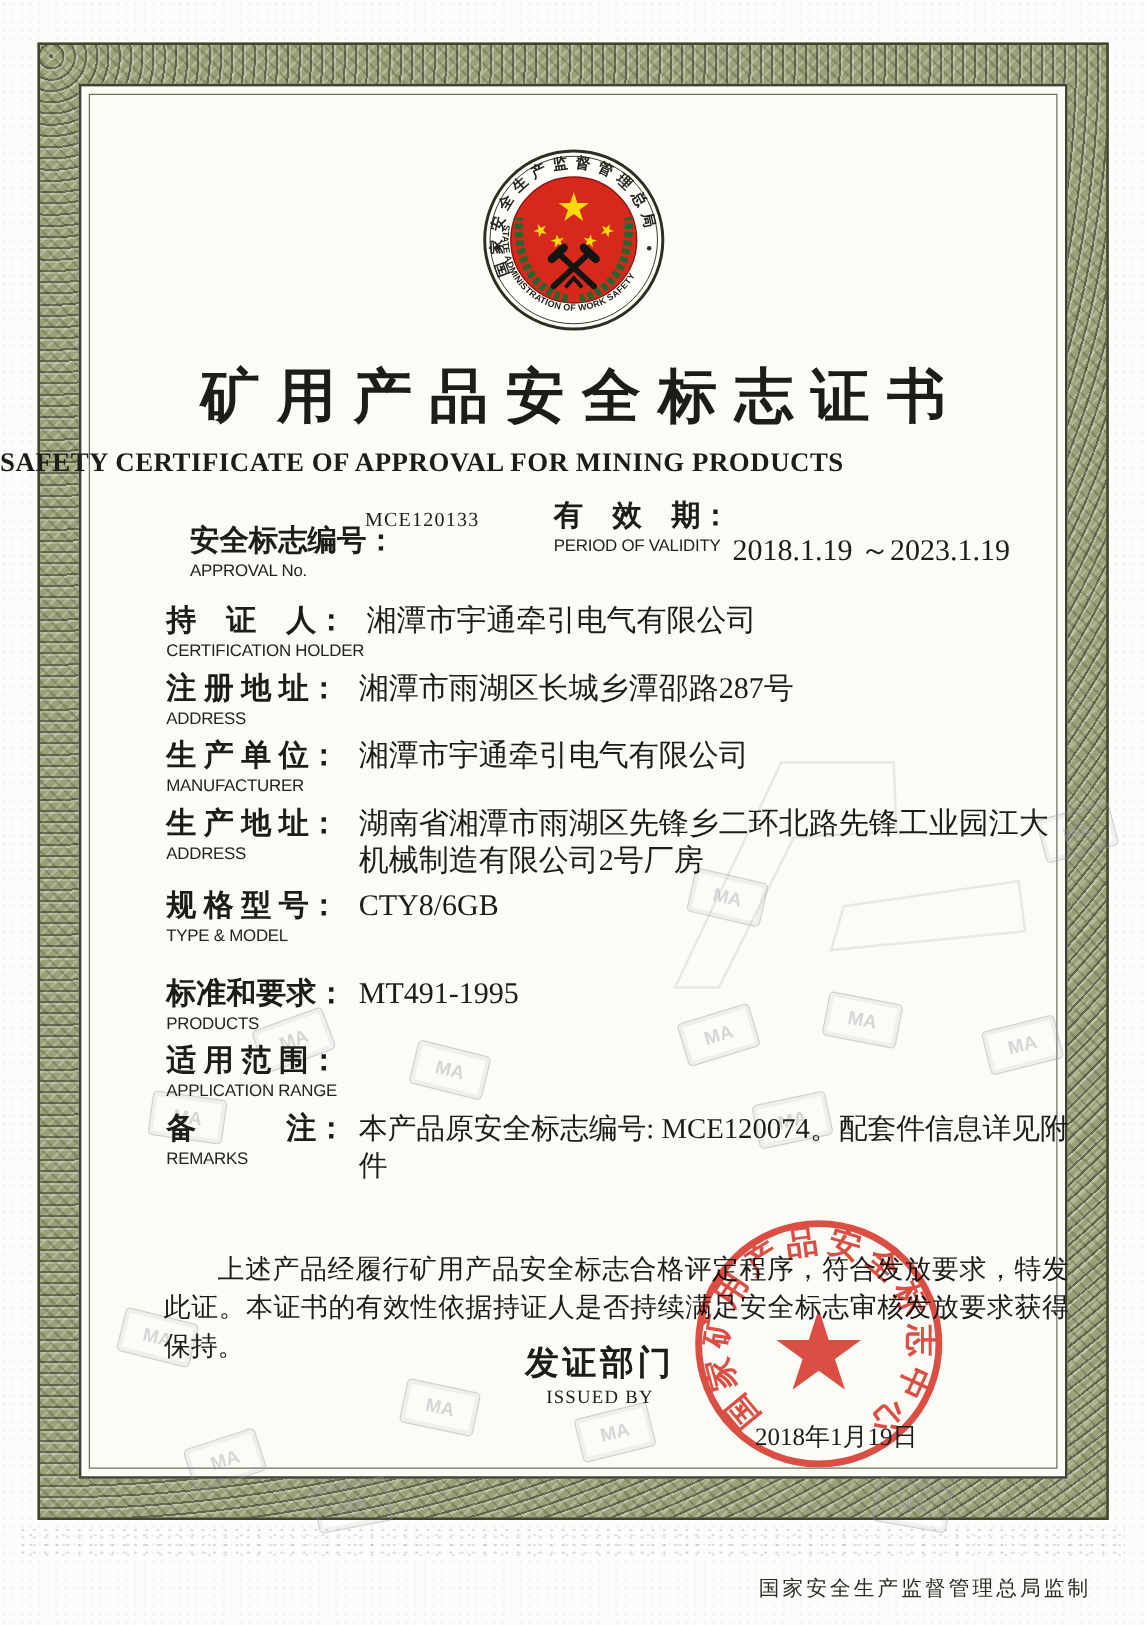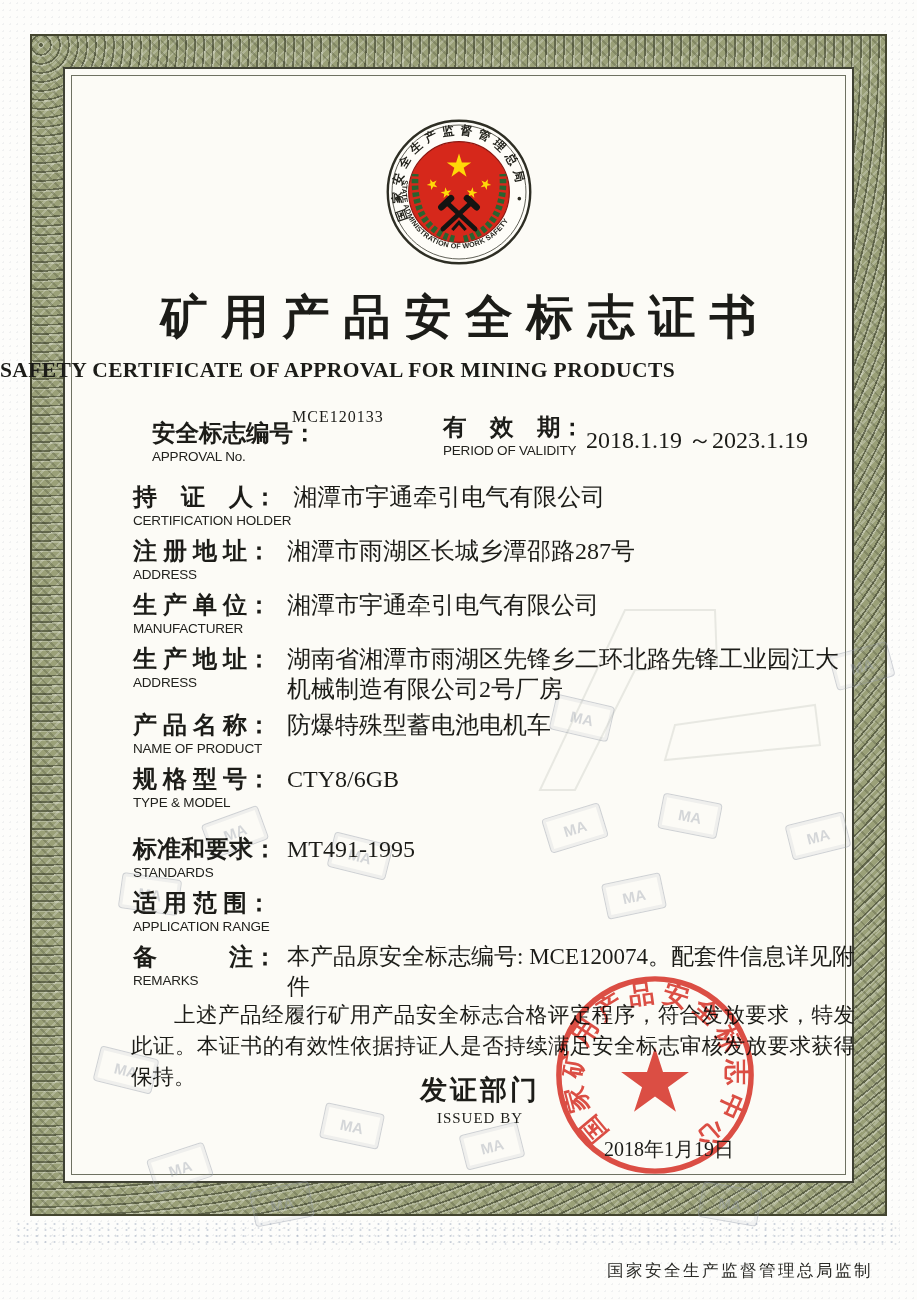--- a/index.html
+++ b/index.html
@@ -34,21 +34,21 @@
   .title-cn{position:absolute;top:286px;left:0;width:100%;text-align:center;
     font-size:47px;font-weight:bold;letter-spacing:14px;text-indent:14px;white-space:nowrap;}
   .title-en{position:absolute;top:358px;left:0;width:100%;text-align:left;
     font-size:21.5px;font-weight:bold;letter-spacing:.4px;white-space:nowrap;}
   
   .lab-cn{font-size:23.5px;font-weight:600;line-height:30px;white-space:nowrap;}
   .lab-en{font-size:13.5px;font-family:"Liberation Sans", sans-serif;color:#22221e;
     line-height:18px;letter-spacing:-0.2px;white-space:nowrap;}
   .appr-label{position:absolute;left:152px;top:418px;}
   .appr-value{position:absolute;left:292px;top:408px;font-size:16px;letter-spacing:1px;text-align:center;}
-  .validity-label{position:absolute;left:443px;top:412px;}
+  .validity-label{position:absolute;left:443px;top:398px;}
   .validity-value{position:absolute;left:586px;top:424px;font-size:24px;white-space:nowrap;}
   
   .fields{position:absolute;left:133px;top:482px;width:722px;}
   .row{display:flex;align-items:flex-start;margin-bottom:6px;}
   .row .lab{flex:0 0 auto;min-width:152px;}
   .row .lab .lab-cn{font-size:24px;line-height:30px;}
   .row .lab .lab-en{line-height:18px;}
   .row .value{font-size:24px;line-height:30px;padding-left:2px;}
   .row.gap{margin-top:22px;}
   .row.remarks .value{font-size:23px;}
@@ -185,40 +185,33 @@
       </div>
 
       <div class="row">
         <div class="lab">
           <div class="lab-cn">生 产 地 址：</div>
           <div class="lab-en">ADDRESS</div>
         </div>
         <div class="value">湖南省湘潭市雨湖区先锋乡二环北路先锋工业园江大机械制造有限公司2号厂房</div>
       </div>
 
-      <div class="row">
-        <div class="lab">
-          <div class="lab-cn">产 品 名 称：</div>
-          <div class="lab-en">NAME OF PRODUCT</div>
-        </div>
-        <div class="value">防爆特殊型蓄电池电机车</div>
-      </div>
 
       <div class="row">
         <div class="lab">
           <div class="lab-cn">规 格 型 号：</div>
           <div class="lab-en">TYPE &amp; MODEL</div>
         </div>
         <div class="value">CTY8/6GB</div>
       </div>
 
       <div class="row gap">
         <div class="lab">
           <div class="lab-cn">标准和要求：</div>
-          <div class="lab-en">STANDARDS</div>
+          <div class="lab-en">PRODUCTS</div>
         </div>
         <div class="value">MT491-1995</div>
       </div>
 
       <div class="row">
         <div class="lab">
           <div class="lab-cn">适 用 范 围：</div>
           <div class="lab-en">APPLICATION RANGE</div>
         </div>
       </div>

